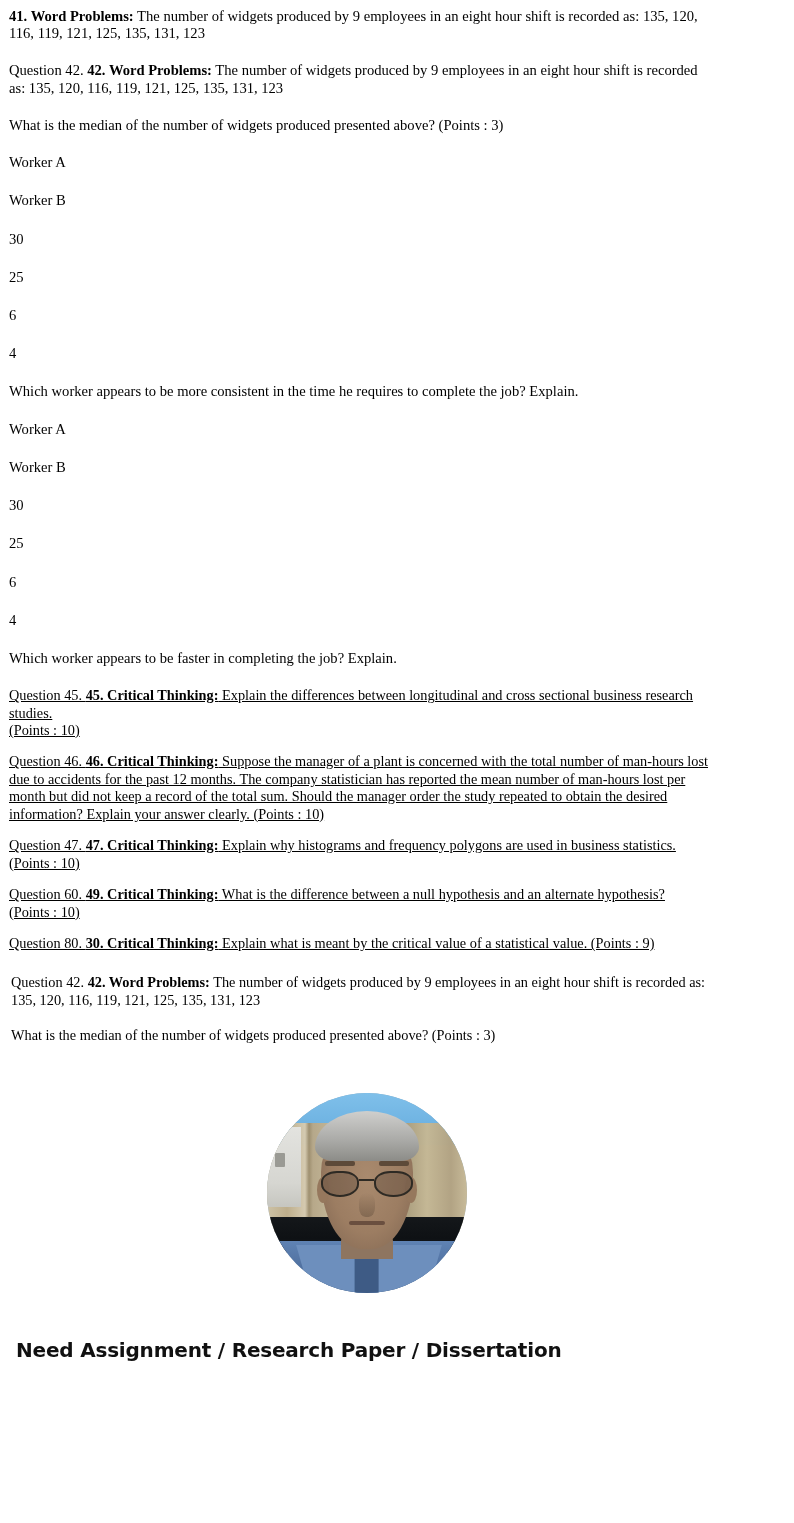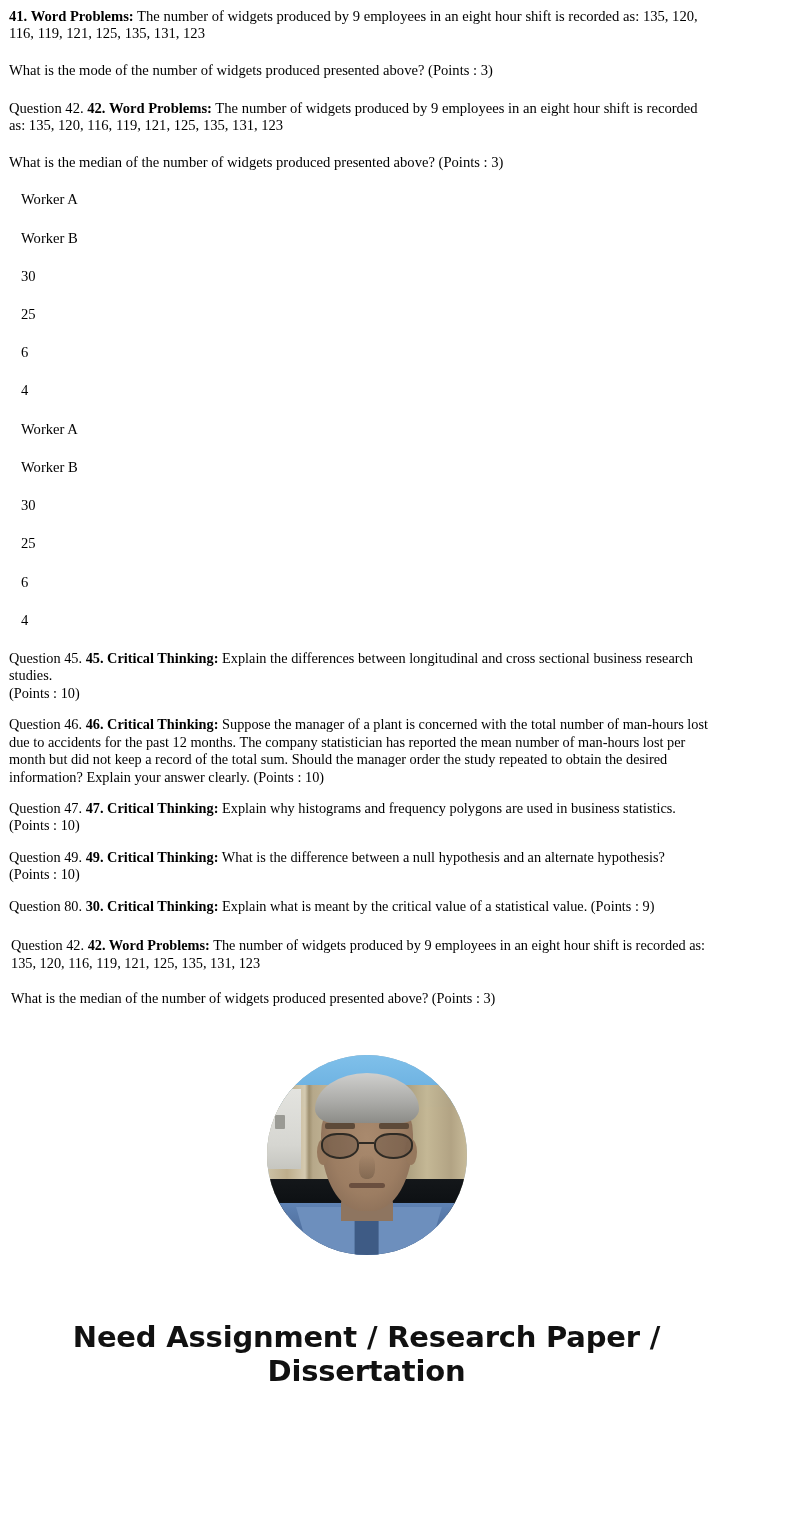--- a/index.html
+++ b/index.html
@@ -29,34 +29,35 @@
   }
   .para {
     font-size: 14.6px;
     line-height: 1.18;
     margin: 0 0 20px 0;
     text-align: left;
   }
   .lbl-line {
     font-size: 14.6px;
     line-height: 1.18;
-    margin: 0 0 21px 12px;
+    margin: 0 0 21px 0;
   }
   b, .b {
     font-weight: bold;
   }
 
   
   .doc-mid {
     padding: 0 22px 0 9px;
   }
   .qblock {
     font-size: 14.3px;
     line-height: 1.22;
     margin: 0 0 14px 0;
+    text-decoration: underline;
   }
   .qblock:last-child { margin-bottom: 0; }
 
   
   .doc-tail {
     padding: 22px 26px 0 11px;
   }
   .tail-para {
     font-size: 14.3px;
     line-height: 1.24;
@@ -243,72 +244,72 @@
     left: 41%;
     top: 64%;
     width: 18%;
     height: 2.4%;
     background: #6a4f3f;
     border-radius: 3px;
   }
 
   
   .headline {
-    margin-top: 66px;
-    text-align: center;
+    margin-top: 46px;
     font-family: "DejaVu Sans", "Liberation Sans", sans-serif;
     font-weight: bold;
-    font-size: 29px;
+    font-size: 20px;
     line-height: 1.17;
     letter-spacing: -0.2px;
     color: #111111;
     padding: 0 16px;
   }
   .headline .ln { display: block; }
 </style>
 </head>
 <body>
 
 <div class="page">
 
   <div class="doc-top">
 
     <p class="para"><b>41. Word Problems:</b><span> The number of widgets produced by 9 employees in an eight hour shift is recorded as: 135, 120, 116, 119, 121, 125, 135, 131, 123</span></p>
 
-    <p class="para"><span>What is the mode of the number of widgets produced presented above? (Points : 3)</span></p>
 
     <p class="para"><span>Question 42. </span><b>42. Word Problems:</b><span> The number of widgets produced by 9 employees in an eight hour shift is recorded as: 135, 120, 116, 119, 121, 125, 135, 131, 123</span></p>
 
     <p class="para"><span>What is the median of the number of widgets produced presented above? (Points : 3)</span></p>
 
     <div class="lbl-line">Worker A</div>
     <div class="lbl-line">Worker B</div>
     <div class="lbl-line">30</div>
     <div class="lbl-line">25</div>
     <div class="lbl-line">6</div>
     <div class="lbl-line">4</div>
+    <p class="para">Which worker appears to be more consistent in the time he requires to complete the job? Explain.</p>
 
     <div class="lbl-line">Worker A</div>
     <div class="lbl-line">Worker B</div>
     <div class="lbl-line">30</div>
     <div class="lbl-line">25</div>
     <div class="lbl-line">6</div>
     <div class="lbl-line">4</div>
+    <p class="para">Which worker appears to be faster in completing the job? Explain.</p>
   </div>
 
   <div class="doc-mid">
 
     <p class="qblock"><span>Question 45. </span><b>45. Critical Thinking:</b><span> Explain the differences between longitudinal and cross sectional business research studies.</span><br><span>(Points : 10)</span></p>
 
     <p class="qblock"><span>Question 46. </span><b>46. Critical Thinking:</b><span> Suppose the manager of a plant is concerned with the total number of man-hours lost due to accidents for the past 12 months. The company statistician has reported the mean number of man-hours lost per month but did not keep a record of the total sum. Should the manager order the study repeated to obtain the desired information? Explain your answer clearly. (Points : 10)</span></p>
 
     <p class="qblock"><span>Question 47. </span><b>47. Critical Thinking:</b><span> Explain why histograms and frequency polygons are used in business statistics.</span><br><span>(Points : 10)</span></p>
 
 
-    <p class="qblock"><span>Question 49. </span><b>49. Critical Thinking:</b><span> What is the difference between a null hypothesis and an alternate hypothesis?</span><br><span>(Points : 10)</span></p>
+    <p class="qblock"><span>Question 60. </span><b>49. Critical Thinking:</b><span> What is the difference between a null hypothesis and an alternate hypothesis?</span><br><span>(Points : 10)</span></p>
 
     <p class="qblock"><span>Question 80. </span><b>30. Critical Thinking:</b><span> Explain what is meant by the critical value of a statistical value. (Points : 9)</span></p>
   </div>
 
   <div class="doc-tail">
     <p class="tail-para"><span>Question 42. </span><b>42. Word Problems:</b><span> The number of widgets produced by 9 employees in an eight hour shift is recorded as: 135, 120, 116, 119, 121, 125, 135, 131, 123</span></p>
     <p class="tail-para">What is the median of the number of widgets produced presented above? (Points : 3)</p>
   </div>
 
   <div class="avatar-wrap">

